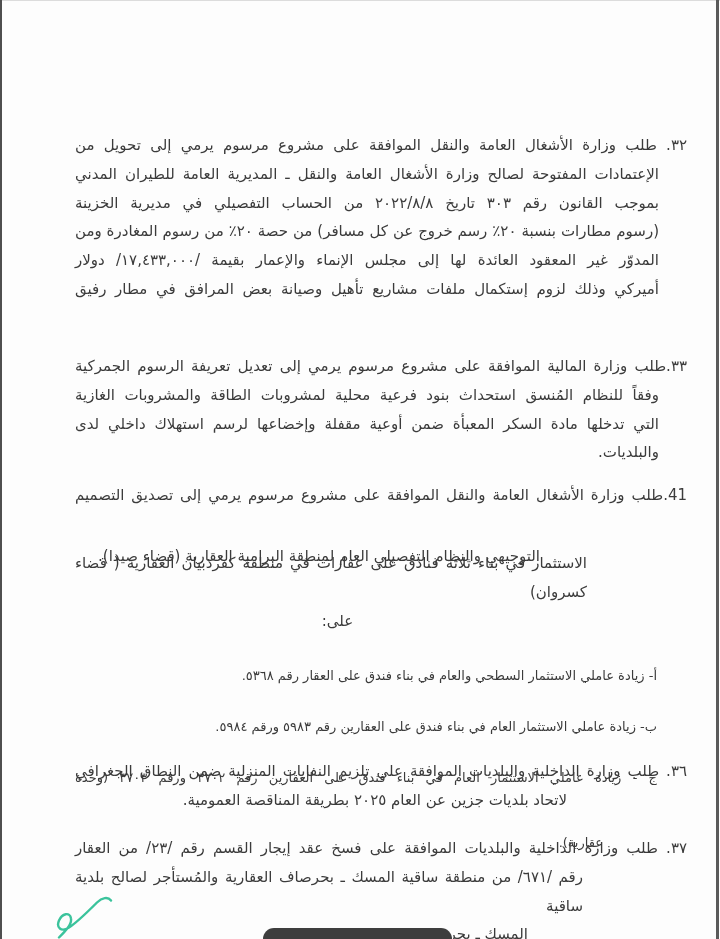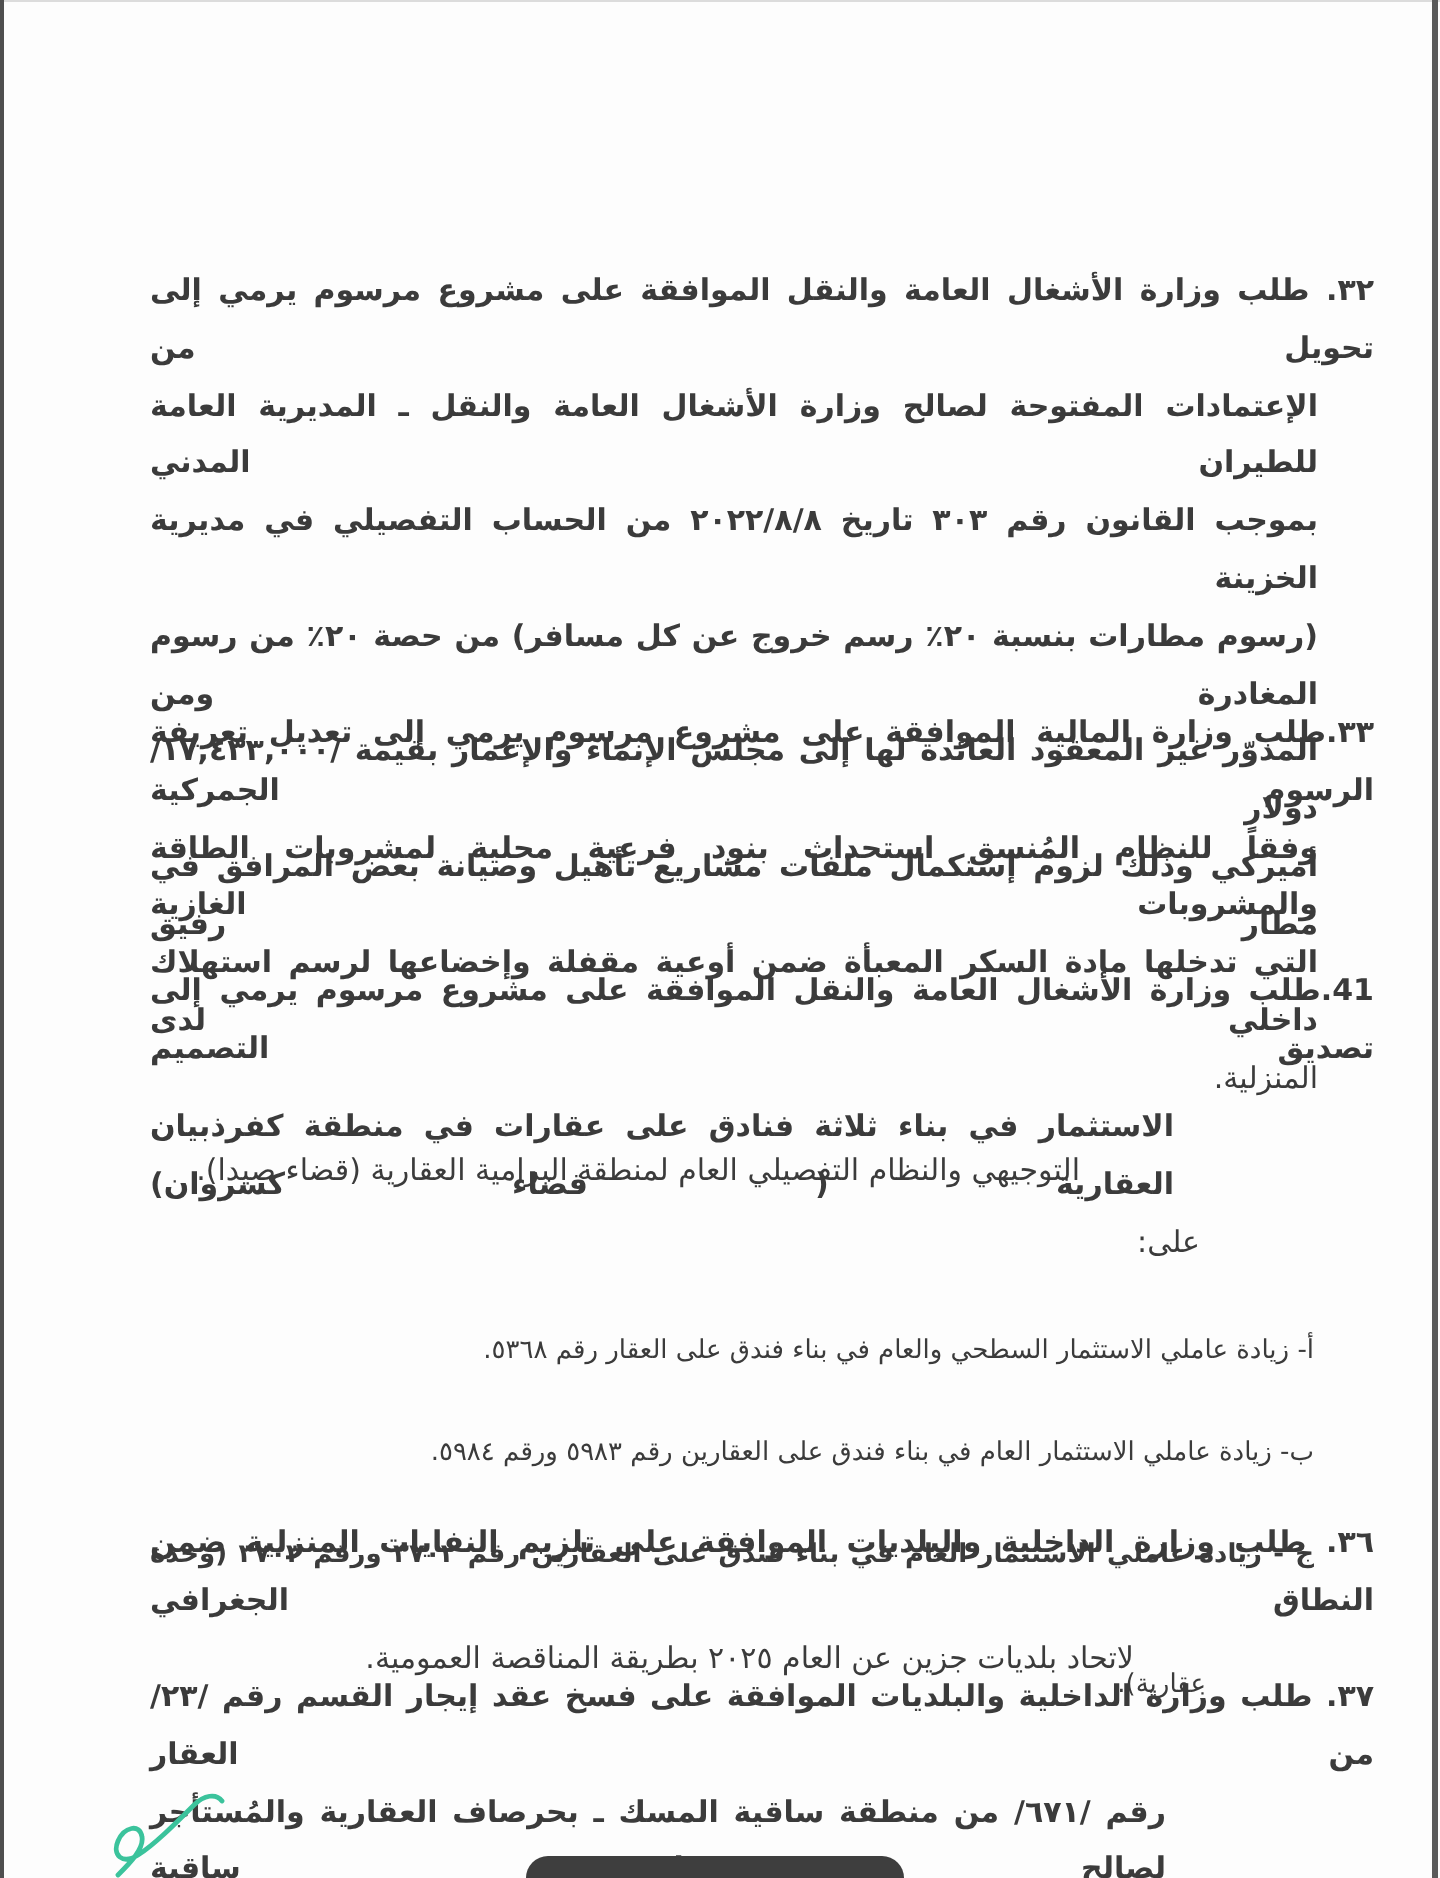--- a/index.html
+++ b/index.html
@@ -9,24 +9,24 @@
     font-family:"DejaVu Sans",sans-serif;
   }
   .page{position:absolute;inset:0;background:#fdfdfd;}
   .edge-left{position:absolute;left:0;top:0;width:2px;height:939px;background:#4f4f4f;}
   .edge-right{position:absolute;left:716px;top:0;width:3px;height:939px;background:#5a5a5a;}
   .edge-top{position:absolute;left:0;top:0;width:720px;height:1px;background:#dcdcdc;}
   .doc{position:absolute;left:75px;top:0;width:612px;height:939px;direction:rtl;color:#3b3b3b;}
   .item{position:absolute;right:0;width:100%;font-size:15px;line-height:28.8px;}
   .item.sub{font-size:13px;line-height:25px;}
   .line{text-align:right;white-space:nowrap;}
-  .line.j{text-align:justify;text-align-last:justify;white-space:normal;font-weight:bold;}
+  .line.j{text-align:justify;text-align-last:justify;white-space:normal;}
   .i28{padding-right:28px;}
   .i84{padding-right:84px;margin-top:40px;}
-  .i87{padding-right:87px;}
+  .i87{padding-right:87px;text-align:center;}
   .i100{padding-right:100px;}
   .i104{padding-right:104px;}
   .i120{padding-right:120px;}
   .i147{padding-right:147px;margin-top:32px;}
   .i159{padding-right:159px;}
   .i30{padding-right:30px;margin-top:26px;}
   .sig{position:absolute;left:52px;top:889px;width:64px;height:50px;}
   .toolbar{
     position:absolute;left:263px;top:928px;width:189px;height:11px;
     background:#3e3e3e;border-radius:16px 16px 0 0;
@@ -48,21 +48,21 @@
       <div class="line j i28">بموجب القانون رقم ٣٠٣ تاريخ ٢٠٢٢/٨/٨ من الحساب التفصيلي في مديرية الخزينة</div>
       <div class="line j i28">(رسوم مطارات بنسبة ٢٠٪ رسم خروج عن كل مسافر) من حصة ٢٠٪ من رسوم المغادرة ومن</div>
       <div class="line j i28">المدوّر غير المعقود العائدة لها إلى مجلس الإنماء والإعمار بقيمة /١٧,٤٣٣,٠٠٠/ دولار</div>
       <div class="line j i28">أميركي وذلك لزوم إستكمال ملفات مشاريع تأهيل وصيانة بعض المرافق في مطار رفيق</div>
     </section>
 
     <section class="item" style="top:352px">
       <div class="line j">٣٣.طلب وزارة المالية الموافقة على مشروع مرسوم يرمي إلى تعديل تعريفة الرسوم الجمركية</div>
       <div class="line j i28">وفقاً للنظام المُنسق استحداث بنود فرعية محلية لمشروبات الطاقة والمشروبات الغازية</div>
       <div class="line j i28">التي تدخلها مادة السكر المعبأة ضمن أوعية مقفلة وإخضاعها لرسم استهلاك داخلي لدى</div>
-      <div class="line i28">المنزلية.</div>
+      <div class="line i28">والبلديات.</div>
     </section>
 
     <section class="item" style="top:481px">
       <div class="line j">41.طلب وزارة الأشغال العامة والنقل الموافقة على مشروع مرسوم يرمي إلى تصديق التصميم</div>
       <div class="line i147">التوجيهي والنظام التفصيلي العام لمنطقة البرامية العقارية (قضاء صيدا).</div>
     </section>
 
     <section class="item" style="top:549px">
       <div class="line j i100">الاستثمار في بناء ثلاثة فنادق على عقارات في منطقة كفرذبيان العقارية ( قضاء كسروان)</div>
       <div class="line i87">على:</div>

